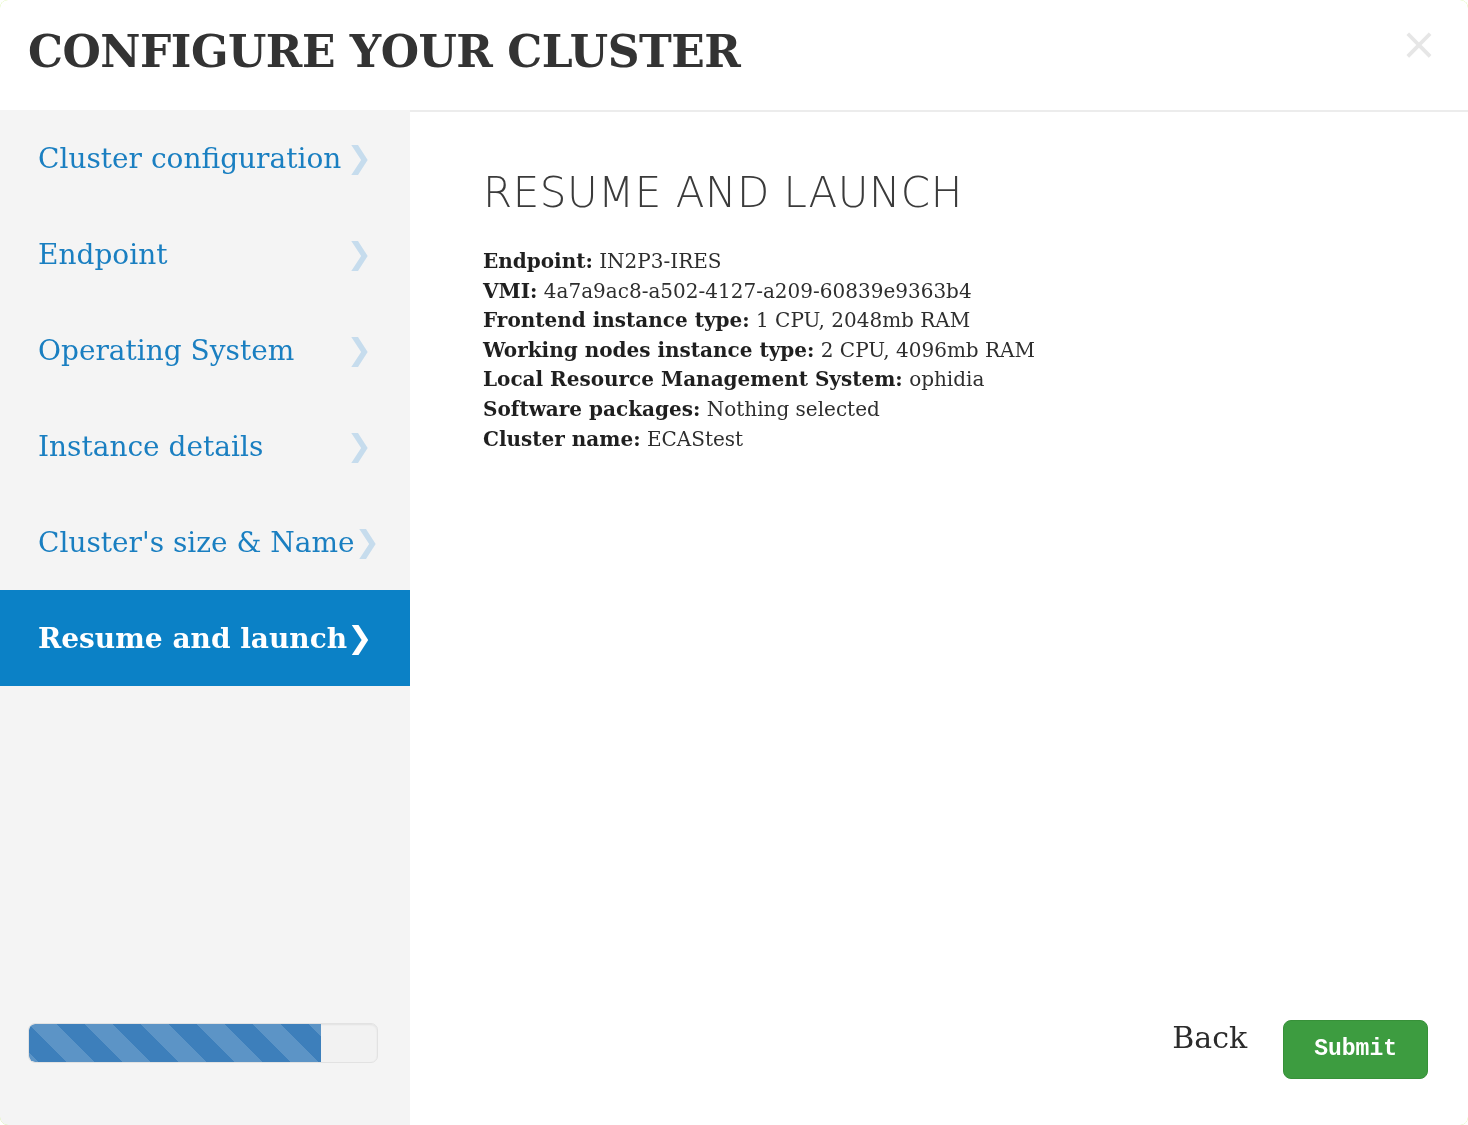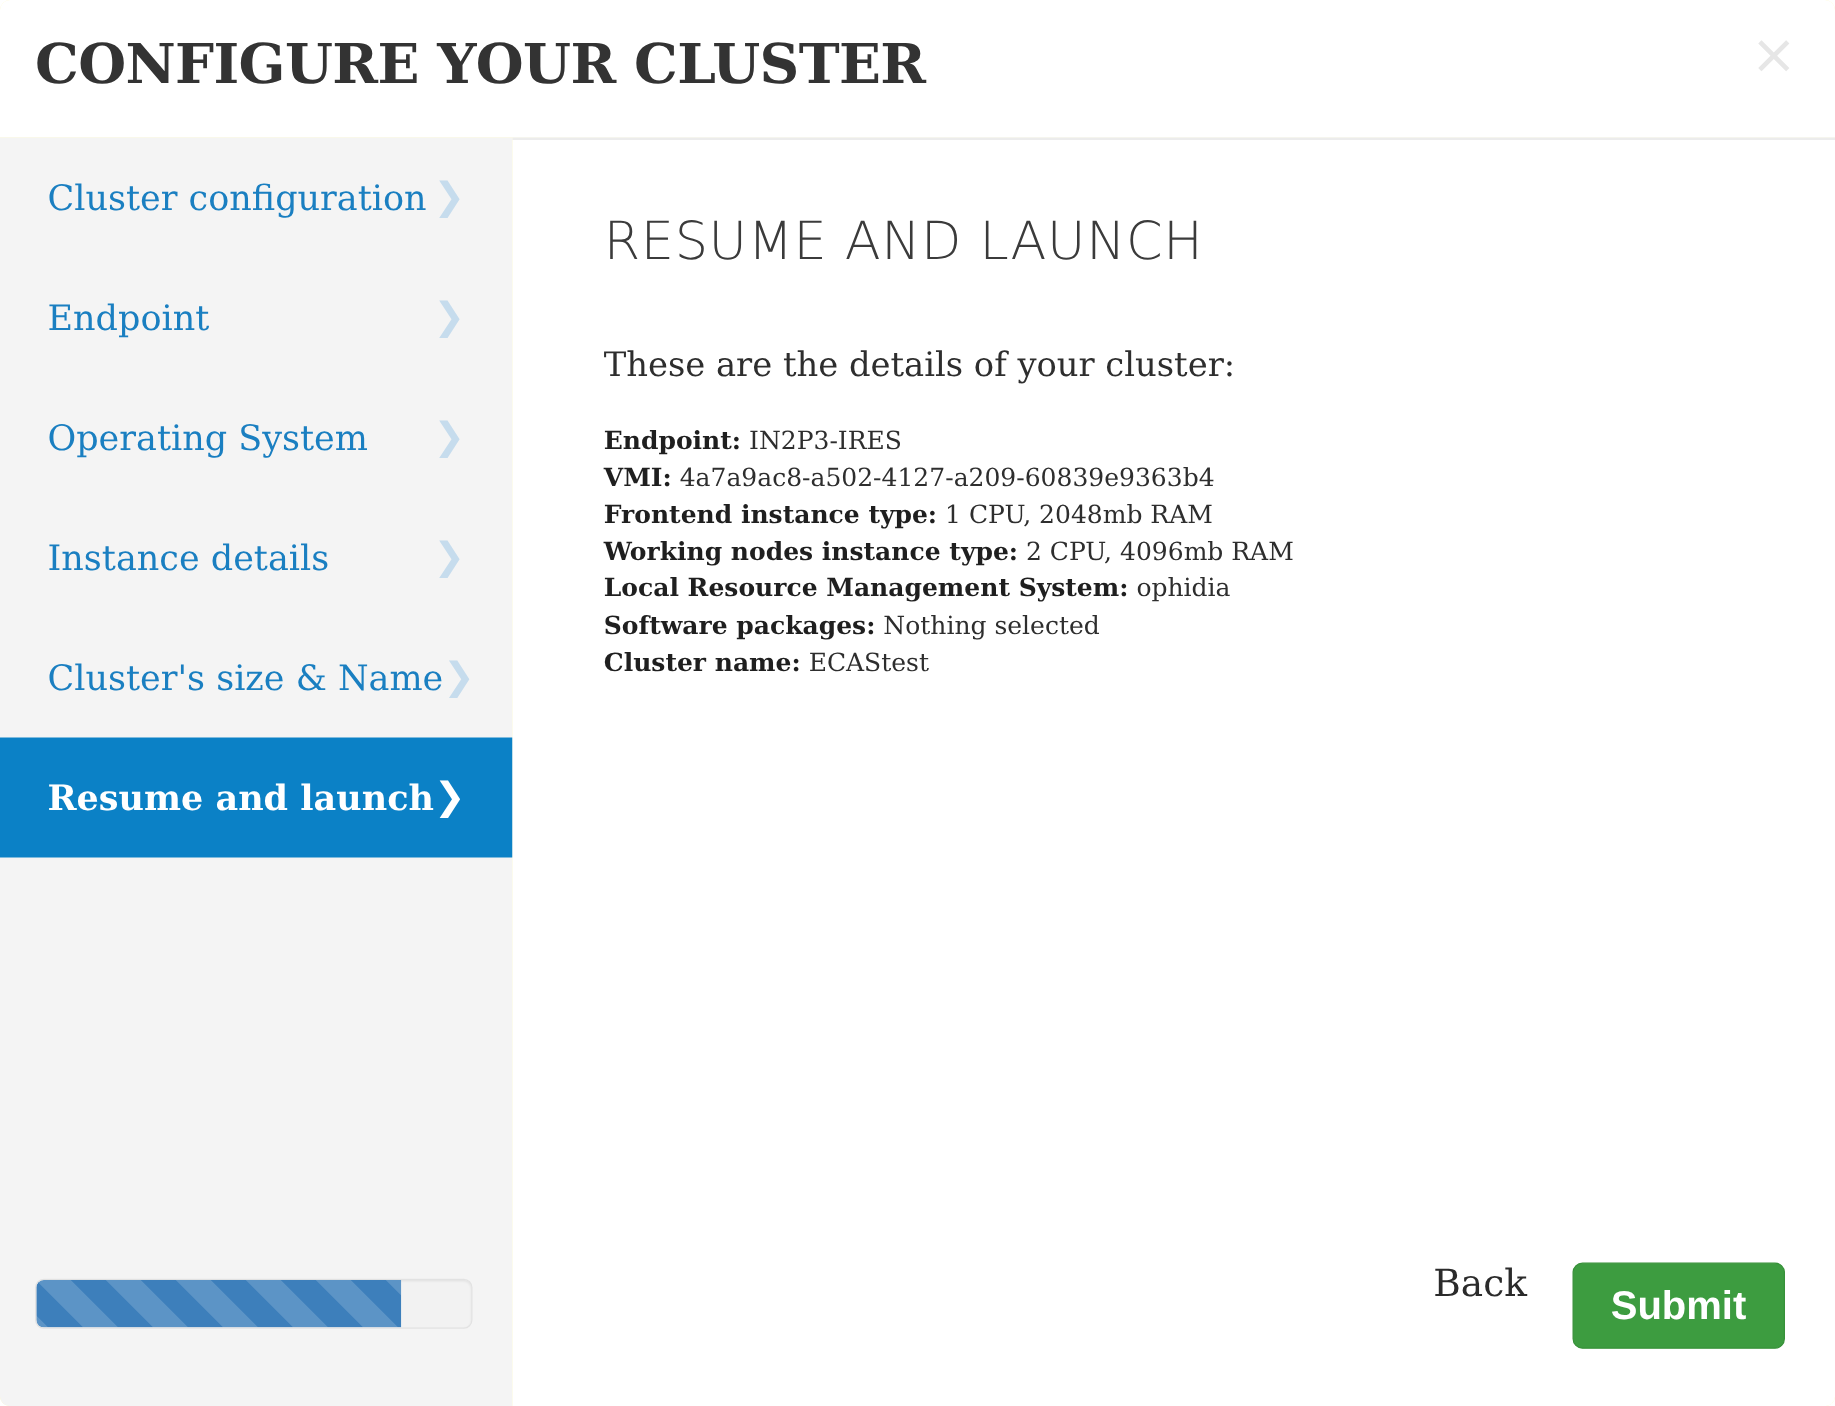--- a/index.html
+++ b/index.html
@@ -12,21 +12,21 @@
     height: 1125px;
     font-family: "Liberation Serif", "DejaVu Serif", serif;
     -webkit-font-smoothing: antialiased;
   }
 
   .dialog {
     position: relative;
     width: 1468px;
     height: 1125px;
     box-sizing: border-box;
-    background: #fef9c3;
+    background: #bef264;
     border-radius: 8px;
     overflow: hidden;
   }
 
   
   .dialog-header {
     position: relative;
     height: 110px;
     box-sizing: border-box;
     background: #ffffff;
@@ -202,23 +202,23 @@
   .btn-back {
     font-family: "DejaVu Serif", "Liberation Serif", serif;
     font-size: 30px;
     color: #2b2b2b;
     background: none;
     border: none;
     padding: 0;
     cursor: pointer;
   }
   .btn-submit {
-    font-family: Liberation Sans, sans-serif;
-    font-weight: bold;
-    font-size: 32px;
+    font-family: Liberation Mono, monospace;
+    font-weight: bold;
+    font-size: 23px;
     color: #ffffff;
     background: #3d9c40;
     border: 1px solid #379139;
     border-radius: 8px;
     padding: 16px 30px;
     cursor: pointer;
     line-height: 1.1;
   }
 </style>
 </head>
@@ -271,21 +271,20 @@
       <div class="progress-wrap">
         <div class="progress-bar" id="progress-fill" style="width: 84%;"></div>
       </div>
     </div>
 
     <div class="content">
       <div class="content-inner">
 
         <div class="section-title">RESUME AND LAUNCH</div>
 
-        <div class="intro">These are the details of your cluster:</div>
 
         <div class="detail-list">
 
           <div class="detail-row">
             <span class="detail-key">Endpoint:</span>
             <span class="detail-val">IN2P3-IRES</span>
           </div>
 
           <div class="detail-row">
             <span class="detail-key">VMI:</span>

